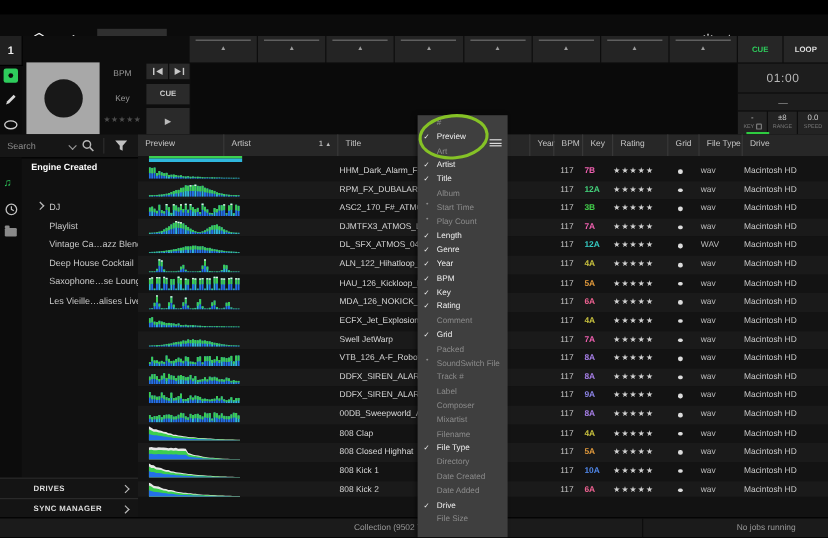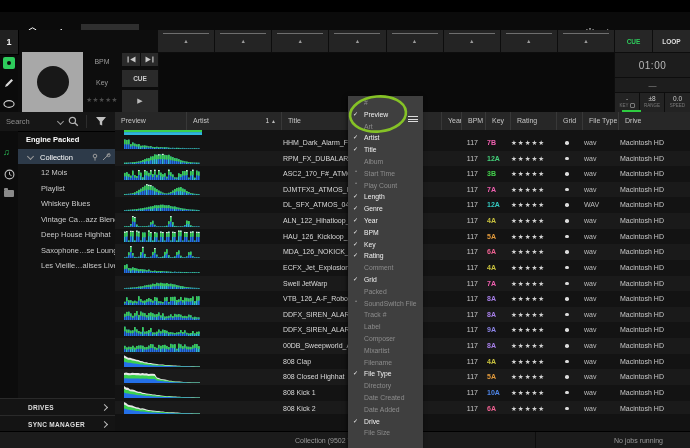--- a/index.html
+++ b/index.html
@@ -266,50 +266,34 @@
       </svg>
     </div>
     <div class="abs" id="iconrail">
       <div id="music-ic">♫</div>
       <svg id="clock-ic" width="11" height="11" viewBox="0 0 11 11">
         <circle cx="5.5" cy="5.5" r="4.4" fill="none" stroke="#c0c0c0" stroke-width="1.1"></circle>
         <polyline points="5.5,2.8 5.5,5.5 7.5,6.6" fill="none" stroke="#c0c0c0" stroke-width="1"></polyline>
       </svg>
       <div id="folder-ic"></div>
     </div>
-    <div id="lib-title">Engine Packed</div>
-    <div id="collection-row">
-      <span class="cv chev-d"></span>
-      <span class="lbl">Collection</span>
-      <span id="collection-ics">
-        <svg width="8" height="8" viewBox="0 0 8 8">
-            <circle cx="4" cy="3" r="1.8" fill="none" stroke="#9a9a9a" stroke-width="1"></circle>
-            <line x1="4" y1="4.8" x2="4" y2="7.6" stroke="#9a9a9a" stroke-width="1"></line>
-          </svg>
-        <svg width="9" height="8" viewBox="0 0 9 8">
-            <line x1="1" y1="7" x2="7.6" y2="0.6" stroke="#9a9a9a" stroke-width="1"></line>
-            <circle cx="6.6" cy="2.2" r="1.5" fill="none" stroke="#9a9a9a" stroke-width="1"></circle>
-          </svg>
-      </span>
-    </div>
+    <div id="lib-title">Engine Created</div>
     <div id="tree">
         <div class="tree-item">
-          <span class="lbl">12 Mois</span>
+          <span class="cv chev-r"></span>
+          <span class="lbl">DJ</span>
         </div>
         <div class="tree-item">
           <span class="lbl">Playlist</span>
         </div>
         <div class="tree-item">
-          <span class="lbl">Whiskey Blues</span>
+          <span class="lbl">Vintage Ca…azz Blends</span>
         </div>
         <div class="tree-item">
-          <span class="lbl">Vintage Ca…azz Blends</span>
-        </div>
-        <div class="tree-item">
-          <span class="lbl">Deep House Highhat</span>
+          <span class="lbl">Deep House Cocktail</span>
         </div>
         <div class="tree-item">
           <span class="lbl">Saxophone…se Lounge</span>
         </div>
         <div class="tree-item">
           <span class="lbl">Les Vieille…alises Live</span>
         </div>
       </div>
     <div id="drives-row">
       <span class="panel-lbl">DRIVES</span>

